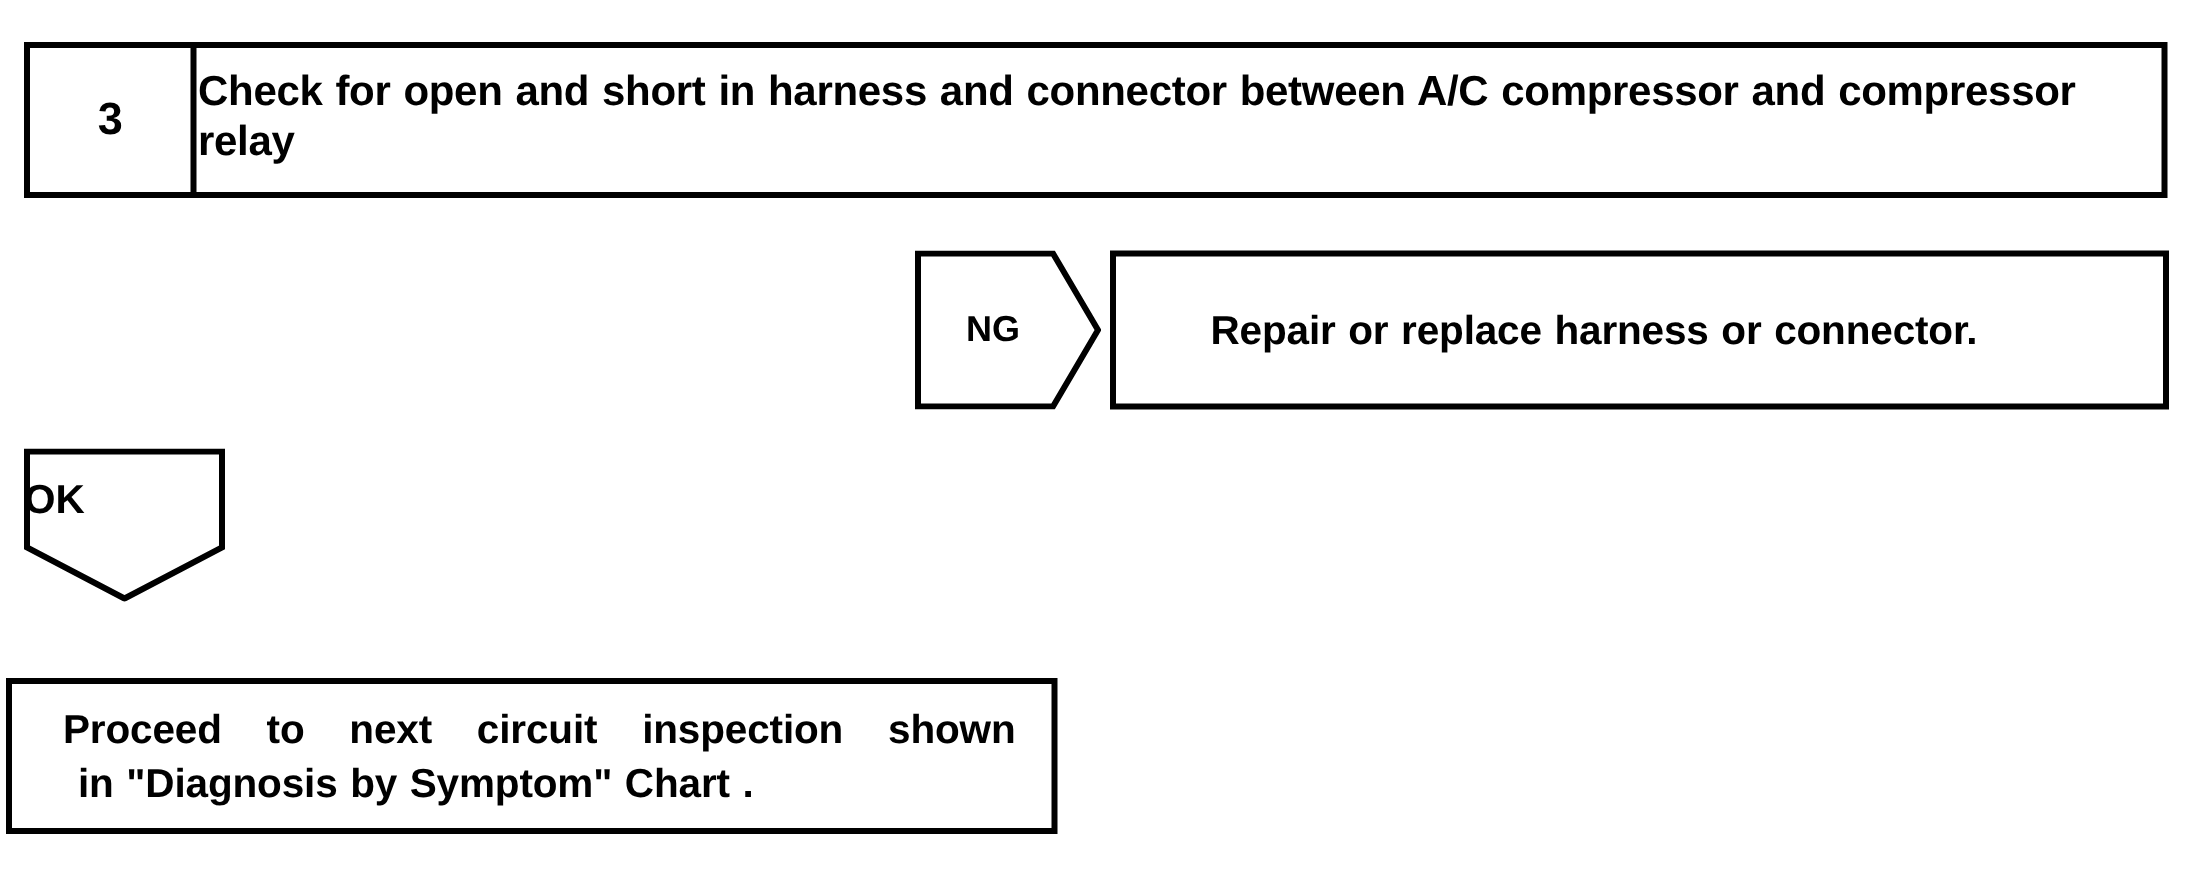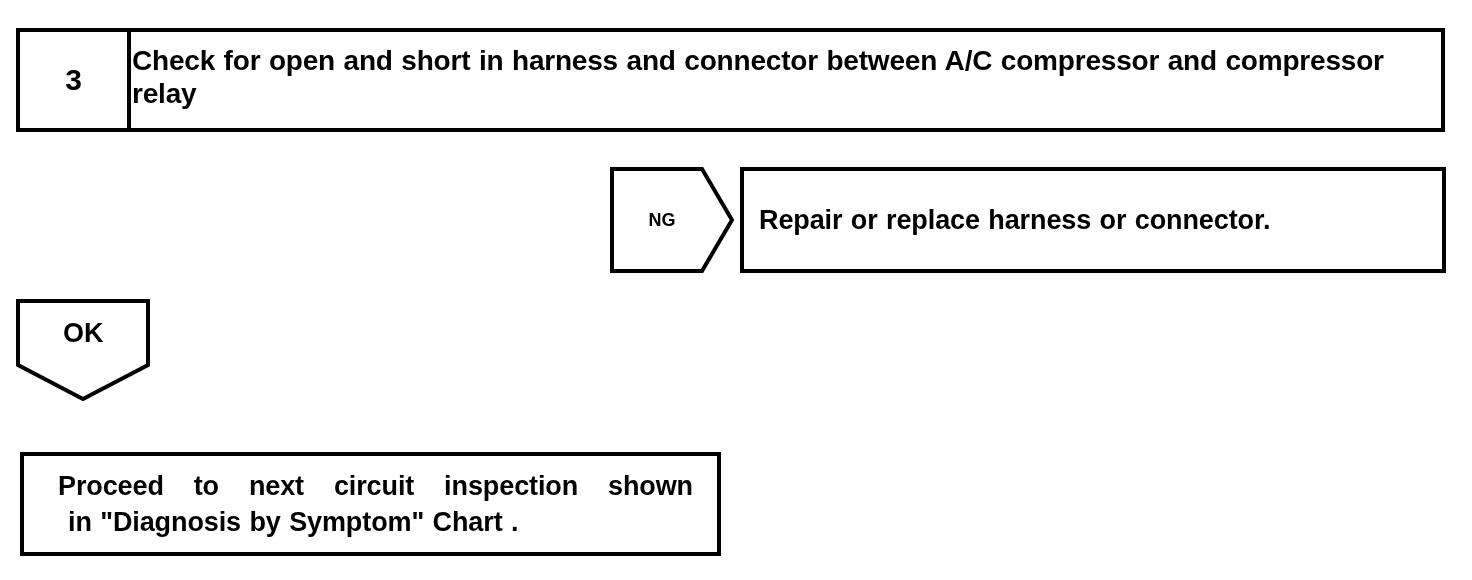--- a/index.html
+++ b/index.html
@@ -75,37 +75,38 @@
   }
   .ng-label {
     position: absolute;
     left: 610px;
     top: 167px;
     width: 104px;
     height: 106px;
     display: flex;
     align-items: center;
     justify-content: center;
-    font-size: 18px;
+    font-size: 24px;
     font-weight: bold;
     letter-spacing: 0px;
     pointer-events: none;
   }
 
   .repair-box {
     position: absolute;
     left: 740px;
     top: 167px;
     width: 706px;   
     height: 106px;
     border: 4px solid #000000;
     box-sizing: border-box;
     background: #ffffff;
     display: flex;
     align-items: center;
+    padding-left: 48px;
   }
   .repair-text {
     padding-left: 15px;
     font-size: 27px;
     font-weight: bold;
     line-height: 1.2;
     letter-spacing: -0.1px;
     word-spacing: 1px;
   }
 
@@ -124,32 +125,31 @@
   }
   .ok-label {
     position: absolute;
     left: 16px;
     top: 299px;
     width: 134px;
     height: 68px;
     display: flex;
     align-items: center;
     justify-content: flex-start;
-    padding-left: 47px;
     box-sizing: border-box;
     font-size: 27px;
     font-weight: bold;
     letter-spacing: 0px;
     pointer-events: none;
   }
 
   
   .proceed-box {
     position: absolute;
-    left: 20px;
+    left: 4px;
     top: 452px;
     width: 701px;   
     height: 104px;
     border: 4px solid #000000;
     box-sizing: border-box;
     background: #ffffff;
     padding: 13px 0 0 0;
   }
   .proceed-line-1 {
     font-size: 27px;

